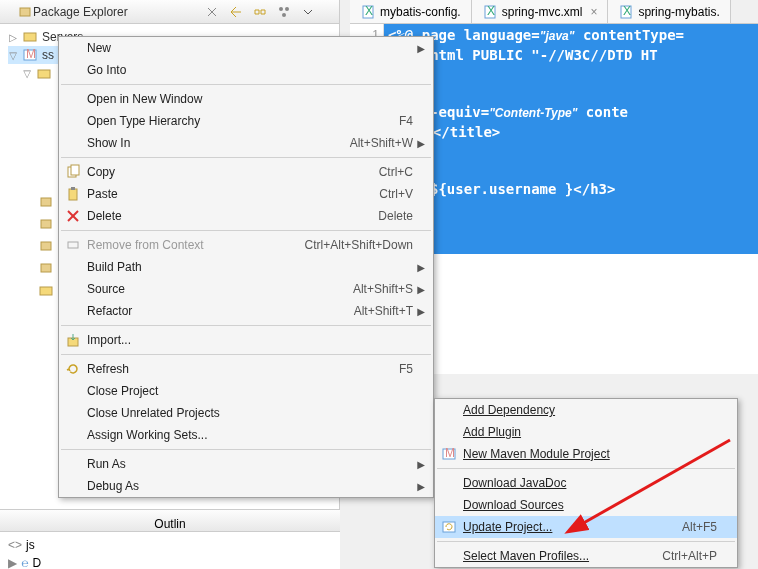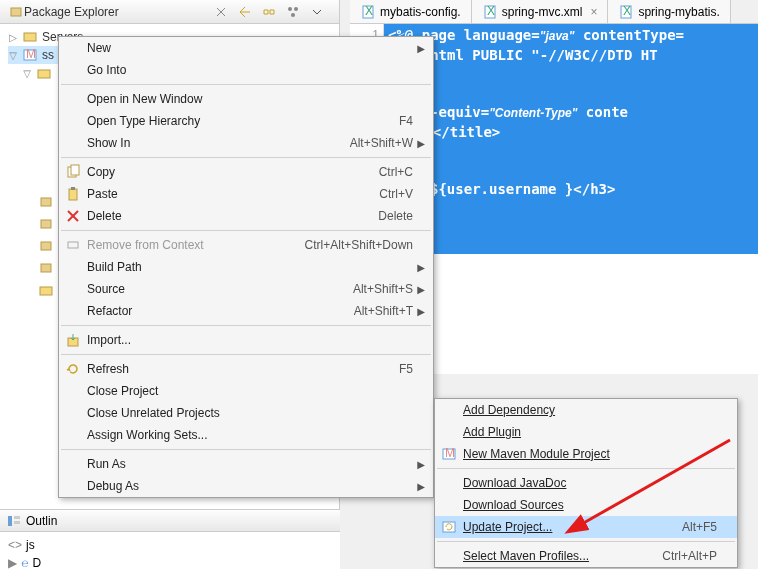--- a/index.html
+++ b/index.html
@@ -1,19 +1,19 @@
 <!DOCTYPE html>
 <html><head>
 <meta charset="utf-8">
 <style>
 * { margin: 0; padding: 0; box-sizing: border-box; font-family: "Segoe UI", Tahoma, sans-serif; font-size: 12px; }
 body { background: #f0f0f0; width: 758px; height: 569px; overflow: hidden; position: relative; }
 
 .explorer { position: absolute; left: 0; top: 0; width: 340px; height: 569px; background: #fff; border-right: 1px solid #ccc; }
-.explorer-header { height: 24px; background: linear-gradient(#fdfdfd,#e8e8e8); border-bottom: 1px solid #ccc; display: flex; align-items: center; padding: 0 8px; }
+.explorer-header { height: 24px; background: linear-gradient(#fdfdfd,#e8e8e8); border-bottom: 1px solid #ccc; display: flex; align-items: center; padding: 0 17px; }
 .explorer-title { font-size: 12px; color: #333; }
 .explorer-toolbar { margin-left: auto; display: flex; gap: 8px; padding-right: 6px; }
 .tree { padding: 4px 0 0 8px; }
 .tree-row { display: flex; align-items: center; height: 18px; gap: 4px; color: #333; }
 .tree-row.selected { background: #cce8ff; }
 .twisty { width: 10px; text-align: center; color: #888; font-size: 10px; }
 .indent1 { padding-left: 14px; }
 .side-icons { position: absolute; left: 38px; top: 194px; display: flex; flex-direction: column; gap: 6px; }
 
 .editor { position: absolute; left: 350px; top: 0; right: 0; height: 350px; background: #fff; }
@@ -38,21 +38,21 @@
 .submenu { position: absolute; left: 434px; top: 398px; width: 304px; background: #f5f5f5; border: 1px solid #a0a0a0; box-shadow: 2px 2px 6px rgba(0,0,0,0.3); }
 .submenu .row { display: flex; align-items: center; height: 22px; padding-right: 8px; }
 .submenu .row.hl { background: #bfe0ff; }
 .submenu .gut { width: 28px; display: flex; justify-content: center; align-items: center; }
 .submenu .lab { flex: 1; color: #222; text-decoration: underline; }
 .submenu .accel { color: #555; }
 .submenu .arrow { width: 12px; text-align: right; color: #555; font-size: 10px; }
 .submenu .sep { height: 1px; background: #d0d0d0; margin: 3px 2px; }
 
 .outline { position: absolute; left: 0; bottom: 0; width: 340px; height: 60px; background: #fff; border-top: 1px solid #ccc; }
-.outline-header { height: 22px; background: linear-gradient(#fdfdfd,#e8e8e8); border-bottom: 1px solid #ccc; display: flex; align-items: center; padding: 0 6px; gap: 4px; }
+.outline-header { height: 22px; background: linear-gradient(#fdfdfd,#e8e8e8); border-bottom: 1px solid #ccc; display: flex; align-items: center; padding: 0 6px; gap: 4px; flex-direction: column; }
 .outline-body { padding: 4px 8px; }
 .outline-row { display: flex; align-items: center; gap: 4px; height: 18px; }
 
 .arrow-anno { position: absolute; pointer-events: none; }
 
 svg.ic { width: 16px; height: 16px; }
 </style>
 </head>
 <body>
 

